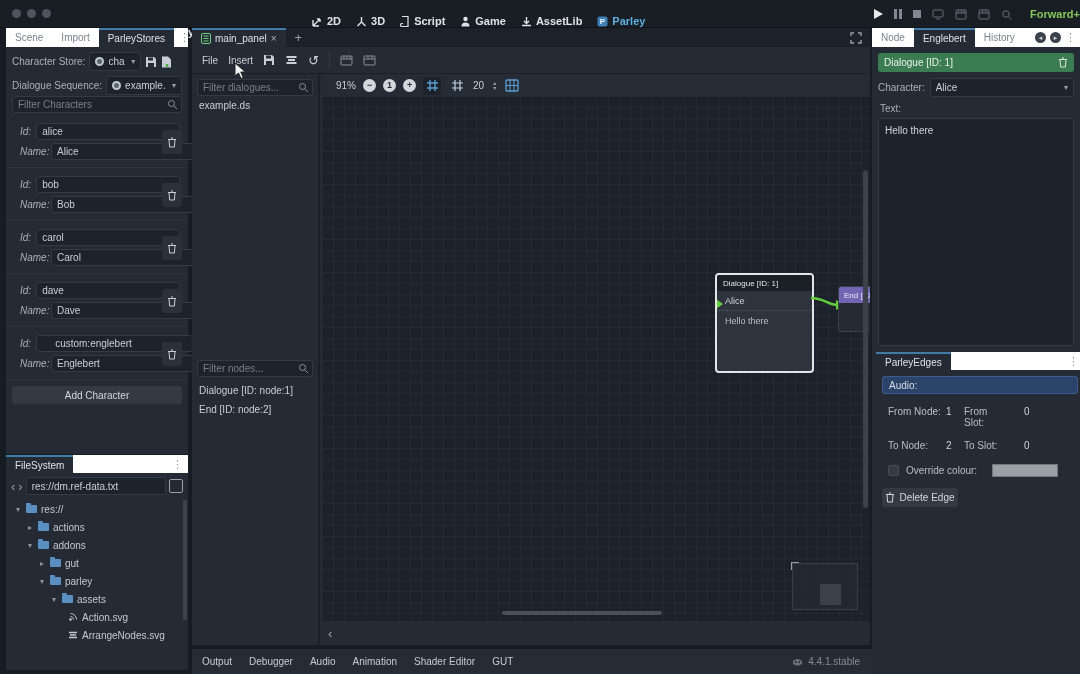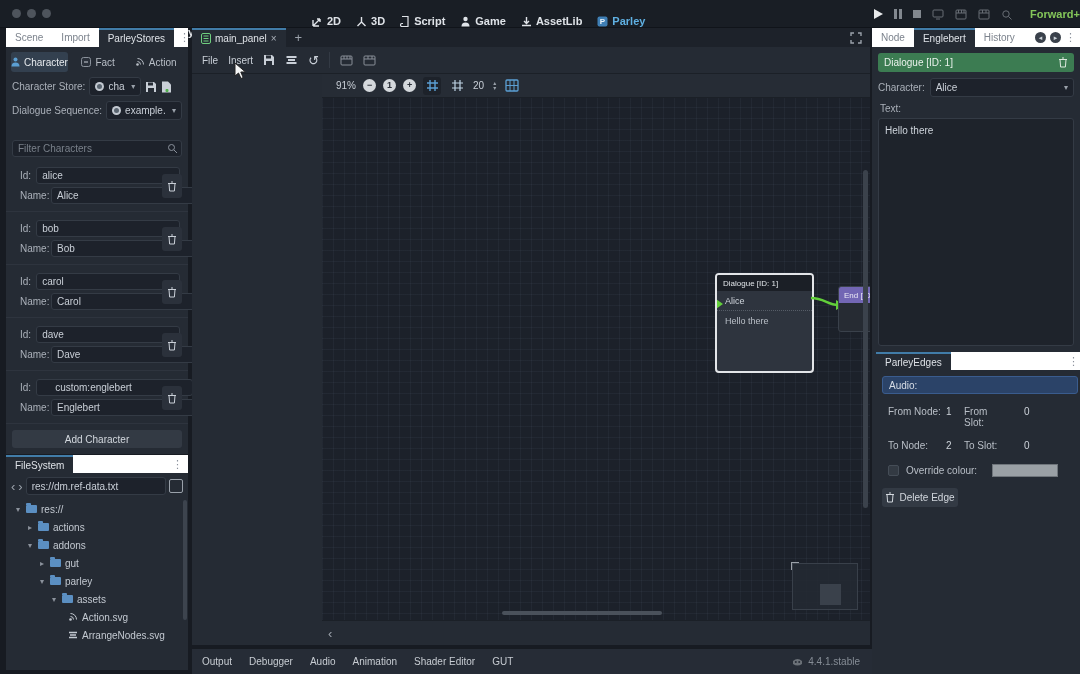--- a/index.html
+++ b/index.html
@@ -38,27 +38,27 @@
   #leftdock{position:absolute;left:6px;top:28px;width:182px;height:426px;background:#252b34;}
   #store-btn-row{display:flex;gap:3px;margin:5px 5px 0 5px;}
   .store-btn{flex:1;height:20px;display:flex;align-items:center;justify-content:center;gap:4px;color:#b9bfc7;border-radius:3px;}
   .store-btn.selected{background:#33404f;color:#e6eaee;}
   .lrow{display:flex;align-items:center;margin:5px 6px 0 6px;gap:4px;}
   .llabel{color:#aab0b9;white-space:nowrap;}
   .dropdown{flex:1;display:flex;align-items:center;gap:4px;background:#1d222b;border:1px solid #343b45;border-radius:3px;height:19px;padding:0 5px;min-width:0;}
   .dropdown .val{flex:1;overflow:hidden;white-space:nowrap;color:#c9cfd7;}
   .res-ic{width:9px;height:9px;border-radius:50%;background:#c3c9d1;position:relative;flex:none;}
   .res-ic::after{content:"";position:absolute;left:2px;top:2px;width:5px;height:5px;border-radius:50%;background:#5a6570;}
-  .search-wrap{position:relative;margin:20px 6px 0 6px;}
+  .search-wrap{position:relative;margin:1px 6px 0 6px;}
   .search-wrap input{width:100%;padding-right:18px;}
   .search-wrap svg{position:absolute;right:4px;top:3px;}
   #char-list{margin-top:2px;}
   .char-entry{position:relative;padding:5px 6px 4px 6px;border-bottom:1px solid #2e343e;height:53px;}
   .crow{display:flex;align-items:center;gap:5px;margin-top:3px;}
-  .crow .llabel{width:34px;text-align:left;padding-left:8px;}
+  .crow .llabel{width:34px;text-align:left;padding-left:8px;font-style:italic;}
   .crow input{flex:1;height:17px;}
   .char-entry .trash-btn{position:absolute;right:6px;top:15px;width:20px;height:24px;background:#2b313b;border-radius:3px;display:flex;align-items:center;justify-content:center;}
   #add-char{margin:6px 6px 0 6px;height:18px;background:#333a44;border-radius:3px;display:flex;align-items:center;justify-content:center;color:#d3d8de;}
 
   
   #fsdock{position:absolute;left:6px;top:455px;width:182px;height:215px;background:#252b34;}
   #fs-nav{display:flex;align-items:center;gap:3px;margin:4px 5px 0 5px;}
   #fs-path{flex:1;height:18px;display:flex;align-items:center;}
   .split-ic{width:14px;height:14px;border:1px solid #9aa1aa;border-radius:2px;position:relative;}
   #fs-filter-row{display:flex;align-items:center;gap:4px;margin:4px 5px 0 5px;}
@@ -228,43 +228,20 @@
   </div>
 
   <div id="leftdock">
     <div class="tabbar">
       <span class="tab">Scene</span>
       <span class="tab">Import</span>
       <span class="tab active">ParleyStores</span>
       <span class="dots">⋮</span>
     </div>
 
-    <div id="store-btn-row">
-      <span class="store-btn selected">
-        <svg width="9" height="10" viewBox="0 0 9 10">
-            <circle cx="4.5" cy="2.5" r="2" fill="#5b9fd3"></circle>
-            <path d="M0.5 9.5 a4 4 0 0 1 8 0 z" fill="#5b9fd3"></path>
-          </svg>
-        <span>Character</span>
-      </span>
-      <span class="store-btn">
-        <svg width="10" height="10" viewBox="0 0 10 10">
-            <rect x="0.5" y="0.5" width="9" height="9" rx="2" fill="#2b313b" stroke="#8b929c"></rect>
-            <path d="M3 5 h4" stroke="#c9cfd7"></path>
-          </svg>
-        <span>Fact</span>
-      </span>
-      <span class="store-btn">
-        <svg width="10" height="10" viewBox="0 0 10 10">
-            <circle cx="2.5" cy="7.5" r="1.3" fill="#b9bfc7"></circle>
-            <path d="M2.5 4.5 a3 3 0 0 1 3 3 M2.5 1.5 a6 6 0 0 1 6 6" stroke="#b9bfc7" fill="none"></path>
-          </svg>
-        <span>Action</span>
-      </span>
-    </div>
 
     <div class="lrow">
       <span class="llabel">Character Store:</span>
       <span class="dropdown" style="max-width:52px;">
         <span class="res-ic"></span>
         <span class="val">cha</span>
         <span class="caret">▾</span>
       </span>
       <span class="icbtn">
         <svg width="12" height="12" viewBox="0 0 12 12">
@@ -486,20 +463,42 @@
           </svg>
       </span>
       <span class="icbtn dim-ic">
         <svg width="13" height="11" viewBox="0 0 13 11">
             <rect x="1" y="1" width="11" height="9" rx="1" stroke="#aab0b9" fill="none"></rect>
             <path d="M1 4 h11 M5 1 v3 M9 1 v3" stroke="#aab0b9"></path>
           </svg>
       </span>
     </div>
 
+    <div id="subpanel">
+      <div class="search-wrap" style="margin:5px 5px 0 5px;">
+        <input class="field" placeholder="Filter dialogues..." style="">
+        <svg width="11" height="11" viewBox="0 0 11 11">
+            <circle cx="4.5" cy="4.5" r="3" stroke="#8b929c" fill="none"></circle>
+            <path d="M7 7 L10 10" stroke="#8b929c"></path>
+          </svg>
+      </div>
+      <div class="list-item">example.ds</div>
+
+      <div id="nodes-block">
+        <div class="search-wrap" style="margin:0 5px 0 5px;">
+          <input class="field" placeholder="Filter nodes..." style="">
+          <svg width="11" height="11" viewBox="0 0 11 11">
+              <circle cx="4.5" cy="4.5" r="3" stroke="#8b929c" fill="none"></circle>
+              <path d="M7 7 L10 10" stroke="#8b929c"></path>
+            </svg>
+        </div>
+        <div class="list-item" style="margin-top:4px;">Dialogue [ID: node:1]</div>
+        <div class="list-item">End [ID: node:2]</div>
+      </div>
+    </div>
 
     <div id="graph">
       <div id="graph-toolbar">
         <span style="color:#c9cfd7;">91%</span>
         <span class="zoom-circle">−</span>
         <span class="zoom-circle">1</span>
         <span class="zoom-circle">+</span>
         <span class="gridbtn pressed">
           <svg width="13" height="13" viewBox="0 0 13 13">
               <path d="M4 1 v11 M9 1 v11 M1 4 h11 M1 9 h11" stroke="#5b9fd3" stroke-width="1.4"></path>

